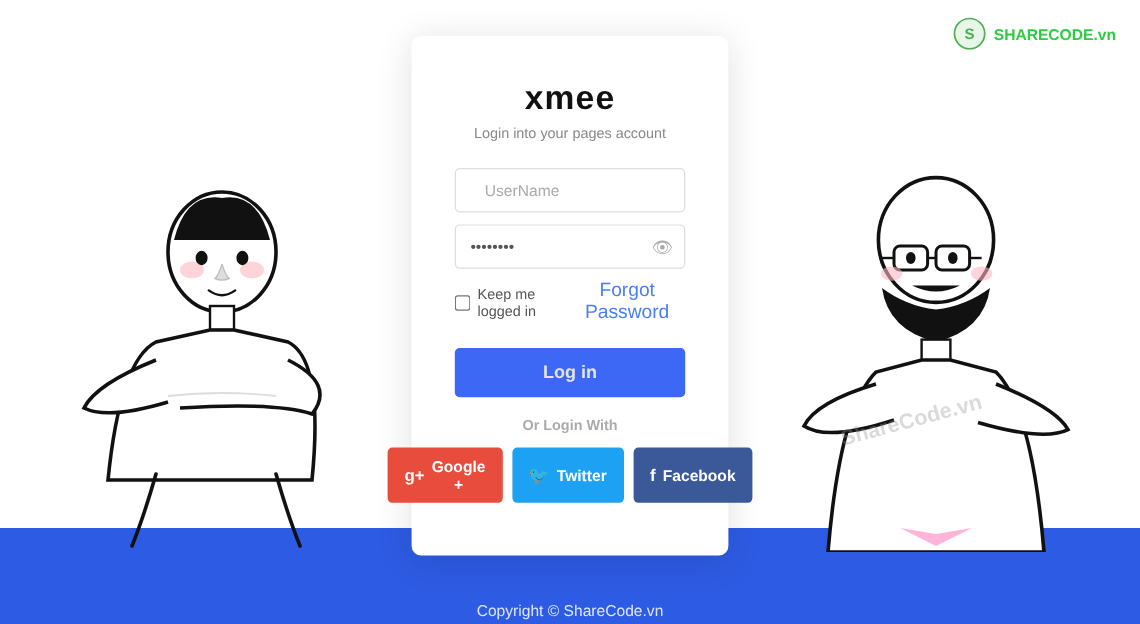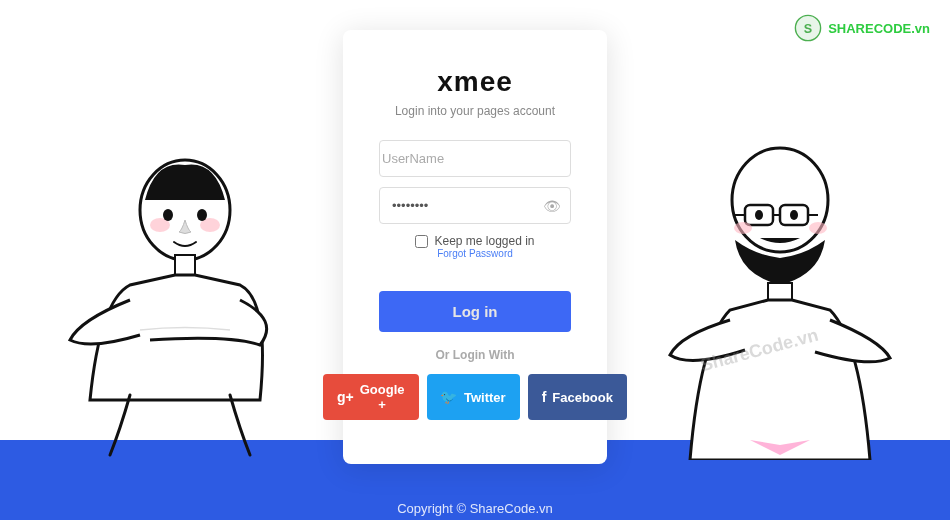--- a/index.html
+++ b/index.html
@@ -105,21 +105,21 @@
       text-align: center;
       font-size: 12px;
       color: #888;
       margin-bottom: 22px;
     }
 
     .input-field {
       width: 100%;
       border: 1px solid #ddd;
       border-radius: 4px;
-      padding: 10px 2px;
+      padding: 10px 24px;
       font-size: 13px;
       color: #555;
       outline: none;
       margin-bottom: 10px;
       background: #fff;
     }
     .input-field::placeholder { color: #aaa; }
 
     .password-wrapper {
       position: relative;
@@ -142,40 +142,40 @@
       transform: translateY(-50%);
       color: #aaa;
       cursor: pointer;
       font-size: 14px;
     }
 
     .options-row {
       display: flex;
       align-items: center;
       justify-content: space-between;
-      margin-bottom: 32px;
-      flex-direction: column;
+      margin-bottom: 20px;
     }
     .keep-logged {
       display: flex;
       align-items: center;
       gap: 6px;
       font-size: 12px;
       color: #555;
     }
     .keep-logged input[type="checkbox"] {
       width: 13px;
       height: 13px;
       accent-color: #2d5be3;
     }
     .forgot-link {
-      font-size: 10px;
+      font-size: 16px;
       color: #4a7ef5;
       text-decoration: none;
       cursor: pointer;
+      text-align: center;
     }
 
     .login-btn {
       width: 100%;
       background: #3d68f5;
       color: #e5e5e5;
       border: none;
       border-radius: 4px;
       padding: 12px;
       font-size: 15px;

